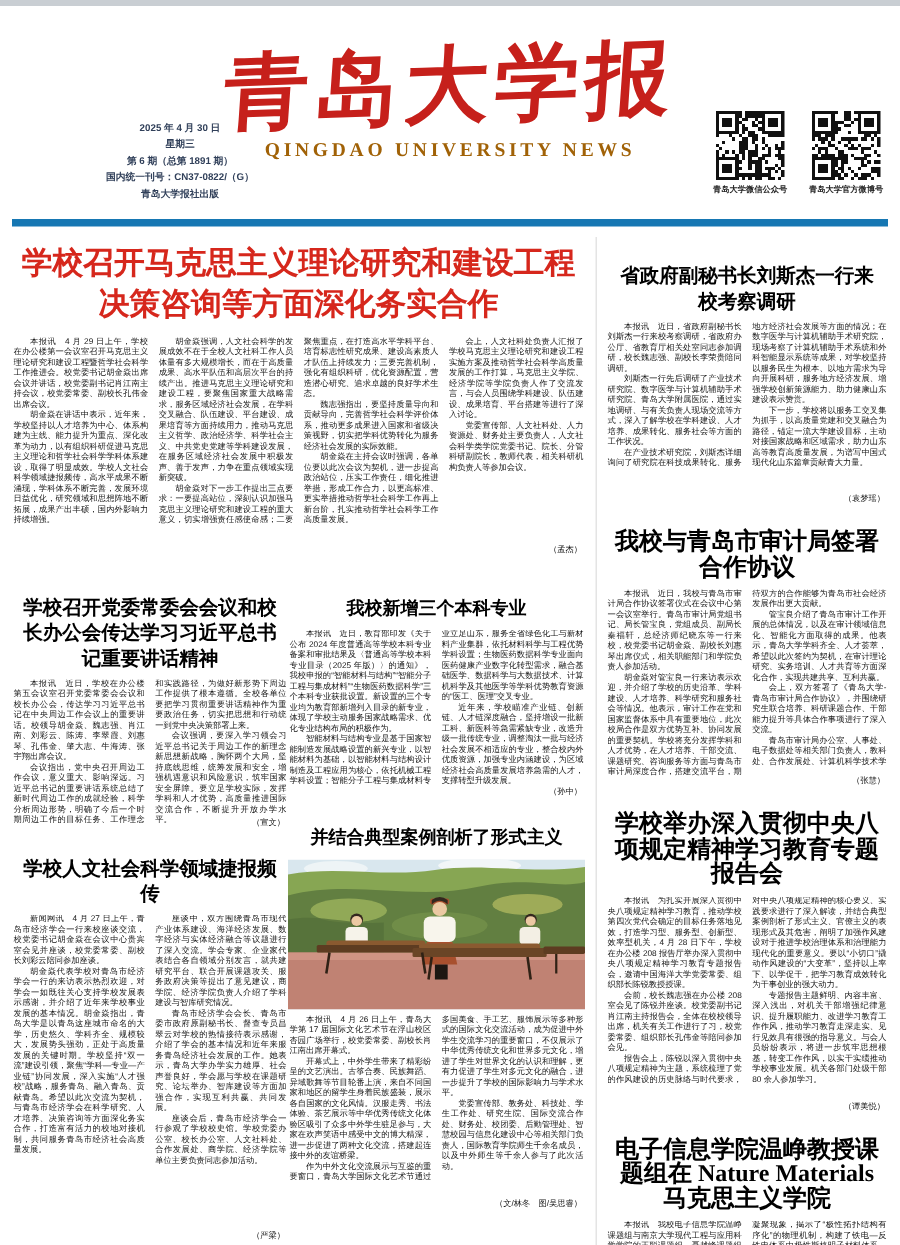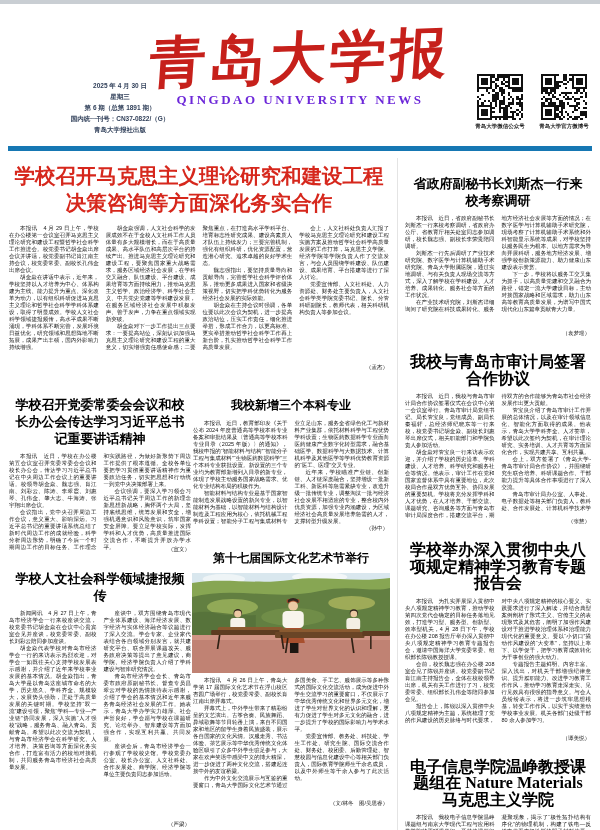--- a/index.html
+++ b/index.html
@@ -7,21 +7,21 @@
        font-family:"Liberation Sans","DejaVu Sans",sans-serif;color:#1a1a1a}
   .topstrip{height:4px;background:#c9ced3}
   
   .mast{position:relative;height:140px}
   .pubinfo{position:absolute;left:44px;top:76px;width:152px;text-align:center;
            font-size:6.5px;font-weight:bold;color:#31405a;line-height:11px}
   .cnwrap{position:absolute;left:0;right:0;top:22px;text-align:center}
   .cn{display:inline-block;font-size:56px;line-height:62px;font-weight:bold;color:#c6201b;
       letter-spacing:4px;font-family:"DejaVu Serif","Liberation Serif",serif;
       transform:skewX(-6deg) rotate(-2deg)}
-  .en{margin-top:4px;font-size:13px;font-weight:bold;letter-spacing:2.5px;color:#6d28d9;
+  .en{margin-top:4px;font-size:13px;font-weight:bold;letter-spacing:2.5px;color:#a16207;
       font-family:"Liberation Serif","DejaVu Serif",serif;transform:none}
   .qrs{position:absolute;right:10px;top:70px;display:flex;gap:12px}
   .qrbox{width:52px;text-align:center}
   .qr{width:46px;height:46px;margin:0 auto;display:block}
   .qrlabel{font-size:5.5px;font-weight:bold;color:#222;margin-top:3px;white-space:nowrap}
   .bluerule{height:5px;background:#1677b3;margin:2px 8px 0}
   
   .content{display:flex;gap:7px;padding:7px 8px 0}
   .left-region{width:382px;flex:none}
   .right-region{flex:1;border-left:1px solid #e4e4e4;padding-left:6px;min-width:0}
@@ -616,21 +616,21 @@
           <div class="body hb-nm">
             <div class="paras cols2">
                 <p>本报讯　近日，教育部印发《关于公布 2024 年度普通高等学校本科专业备案和审批结果及〈普通高等学校本科专业目录（2025 年版）〉的通知》，我校申报的“智能材料与结构”“智能分子工程与集成材料”“生物医药数据科学”三个本科专业获批设置。新设置的三个专业均为教育部新增列入目录的新专业，体现了学校主动服务国家战略需求、优化专业结构布局的积极作为。</p>
                 <p>智能材料与结构专业是基于国家智能制造发展战略设置的新兴专业，以智能材料为基础，以智能材料与结构设计制造及工程应用为核心，依托机械工程学科设置；智能分子工程与集成材料专业立足山东，服务全省绿色化工与新材料产业集群，依托材料科学与工程优势学科设置；生物医药数据科学专业面向医药健康产业数字化转型需求，融合基础医学、数据科学与大数据技术、计算机科学及其他医学等学科优势教育资源的“医工、医理”交叉专业。</p>
                 <p>近年来，学校瞄准产业链、创新链、人才链深度融合，坚持增设一批新工科、新医科等急需紧缺专业，改造升级一批传统专业，调整淘汰一批与经济社会发展不相适应的专业，整合校内外优质资源，加强专业内涵建设，为区域经济社会高质量发展培养急需的人才，支撑转型升级发展。</p>
               </div>
             <span class="byline">（孙中）</span>
           </div>
         </section>
         <section>
-          <h3 class="art-h h-lg">第十七届国际文化艺术节举行</h3>
+          <h3 class="art-h h-lg">并结合典型案例剖析了形式主义</h3>
 
           <svg class="photo" viewBox="0 0 186 100" preserveAspectRatio="none">
             <rect width="186" height="100" fill="#d9e7ee"></rect>
             <ellipse cx="30" cy="6" rx="20" ry="5" fill="#eef4f6"></ellipse>
             <ellipse cx="120" cy="4" rx="26" ry="5" fill="#f2f6f8"></ellipse>
             <path d="M0,10 C30,4 62,12 92,7 C122,2 152,10 186,5 L186,64 L0,64 Z" fill="#87a653"></path>
             <path d="M0,24 C40,13 80,28 120,18 C150,11 170,20 186,15 L186,64 L0,64 Z" fill="#627f41"></path>
             <ellipse cx="38" cy="34" rx="24" ry="8" fill="#9db45c" opacity="0.8"></ellipse>
             <ellipse cx="150" cy="30" rx="22" ry="7" fill="#b8bd62" opacity="0.7"></ellipse>
             <ellipse cx="95" cy="44" rx="30" ry="9" fill="#74914a" opacity="0.8"></ellipse>

